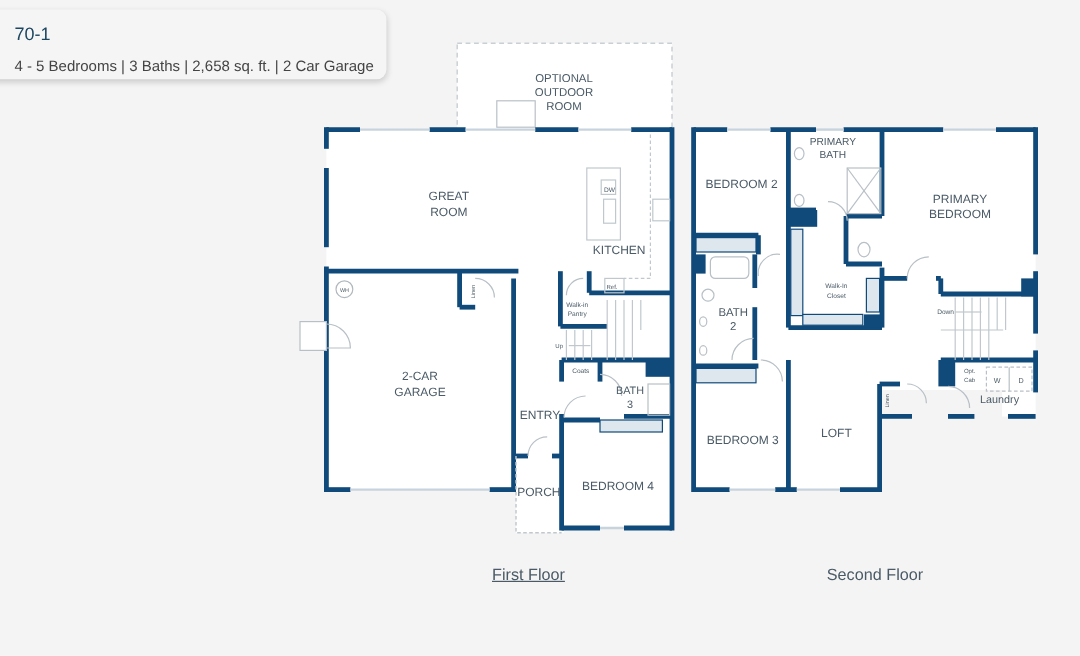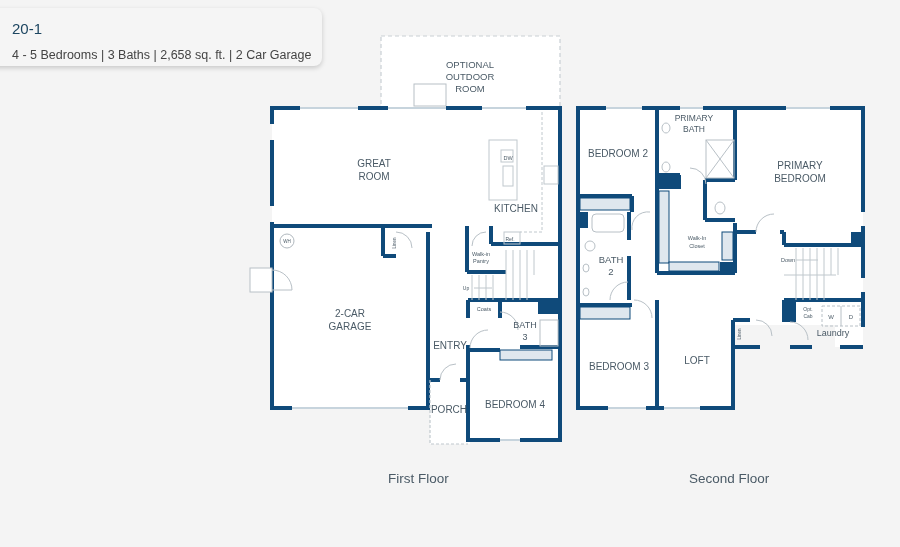--- a/index.html
+++ b/index.html
@@ -10,21 +10,21 @@
   .card .title { position:absolute; left:18px; top:12px; font-size:15px; color:#1d4661; }
   .card .sub { position:absolute; left:18px; top:40px; font-size:12.5px; color:#444; white-space:nowrap; }
   svg { position:absolute; left:0; top:0; }
   .lbl { font-family:"Liberation Sans", "DejaVu Sans", sans-serif; fill:#4a5a66; text-anchor:middle; }
   .floor-label { position:absolute; top:471px; font-size:13.5px; color:#4a5a66; }
 </style>
 </head>
 <body>
 
 <div class="card">
-  <div class="title">20-1</div>
+  <div class="title">70-1</div>
   <div class="sub">4 - 5 Bedrooms | 3 Baths | 2,658 sq. ft. | 2 Car Garage</div>
 </div>
 
 <svg width="900" height="547" viewBox="0 0 900 547">
 
   <g>
 
     <rect x="381" y="36" width="179" height="72" fill="#ffffff" stroke="#c9cfd4" stroke-dasharray="4,3" stroke-width="1.2"></rect>
     <rect x="414" y="84" width="32" height="22" fill="#fff" stroke="#b8c0c6" stroke-width="1"></rect>
 
@@ -269,14 +269,14 @@
     <text class="lbl" x="808" y="318" font-size="5">Cab</text>
     <text class="lbl" x="831" y="319" font-size="6">W</text>
     <text class="lbl" x="851" y="319" font-size="6">D</text>
     <text class="lbl" x="833" y="336" font-size="9">Laundry</text>
     <text class="lbl" x="741" y="334" font-size="4.5" transform="rotate(-90 741 334)">Linen</text>
     <text class="lbl" x="619" y="370" font-size="10">BEDROOM 3</text>
     <text class="lbl" x="697" y="364" font-size="10">LOFT</text>
   </g>
 </svg>
 
-<div class="floor-label" style="left:388px;">First Floor</div>
+<div class="floor-label" style="left:410px;text-decoration:underline;">First Floor</div>
 <div class="floor-label" style="left:689px;text-align:right;">Second Floor</div>
 
 </body></html>

